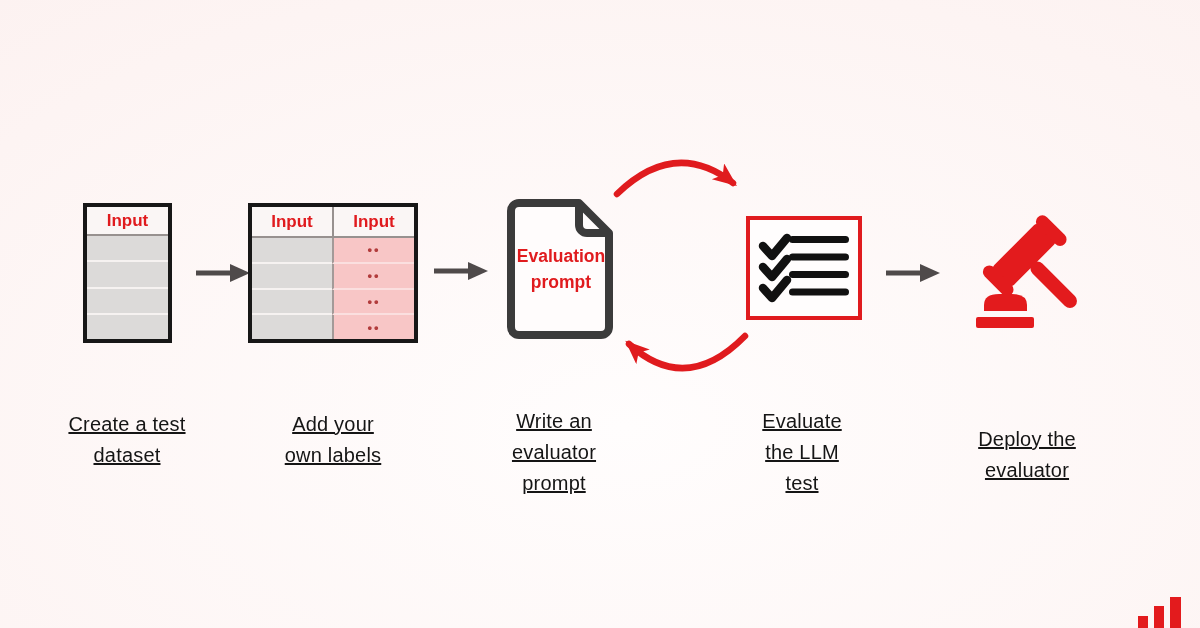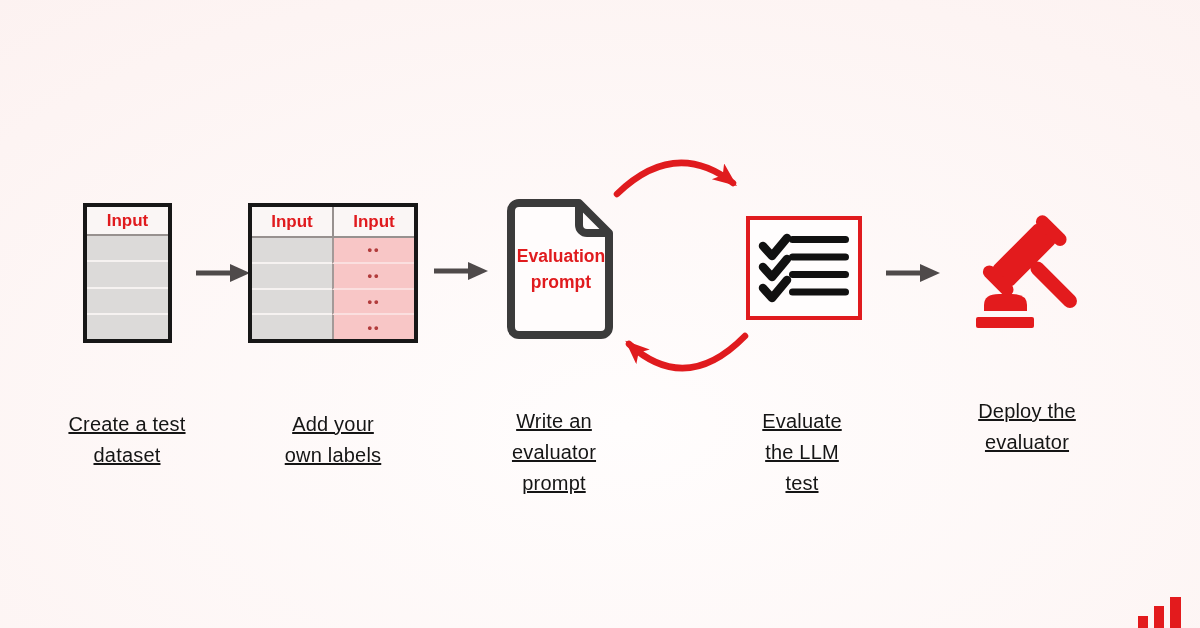--- a/index.html
+++ b/index.html
@@ -194,20 +194,20 @@
 <div class="abs caption" style="left:12px;  top:409px;">Create a test
 dataset</div>
 <div class="abs caption" style="left:218px; top:409px;">Add your
 own labels</div>
 <div class="abs caption" style="left:439px; top:406px;">Write an
 evaluator
 prompt</div>
 <div class="abs caption" style="left:687px; top:406px;">Evaluate
 the LLM
 test</div>
-<div class="abs caption" style="left:912px; top:396px;">Deploy the
+<div class="abs caption" style="left:912px; top:424px;">Deploy the
 evaluator</div>
 
 <div class="abs logo" style="left:1138px; top:596px; height:32px;">
   <span class="bar" style="width:10px; height:12px;"></span>
   <span class="bar" style="width:10px; height:22px;"></span>
   <span class="bar" style="width:11px; height:31px;"></span>
 </div>
 
 </body></html>

